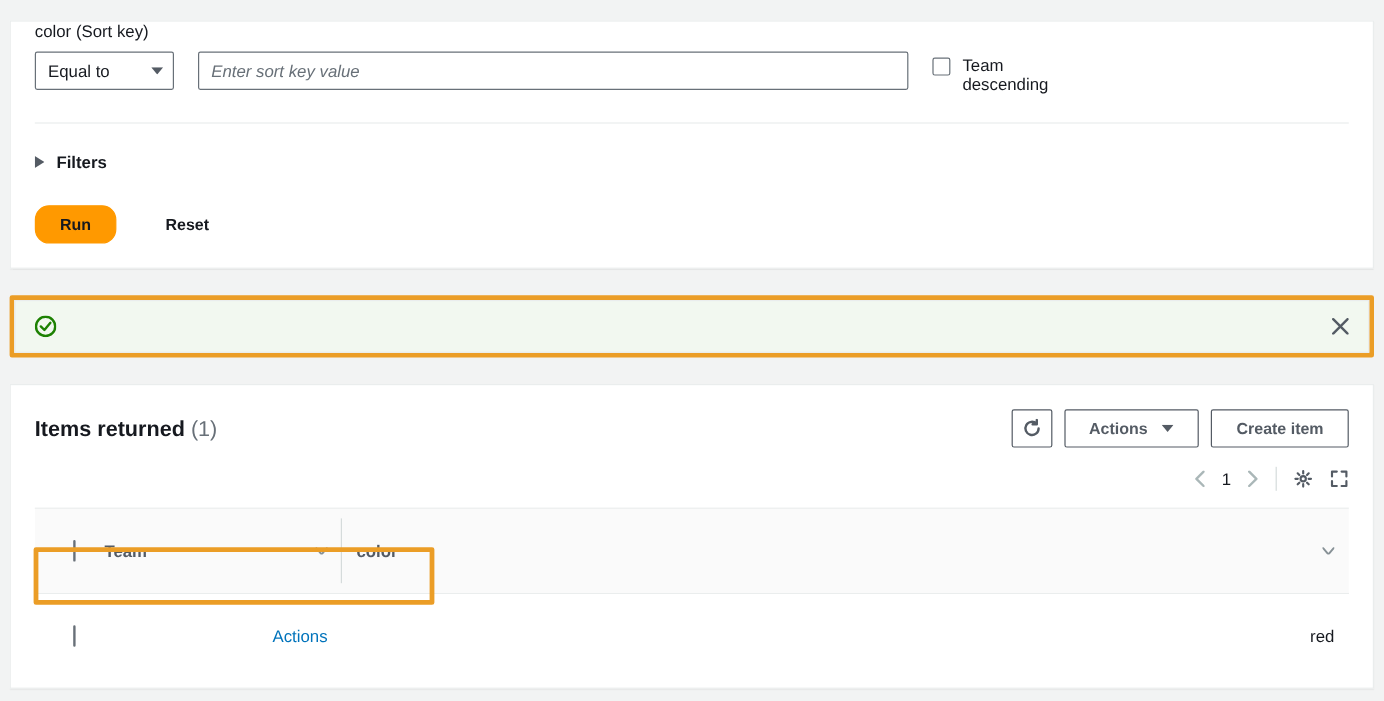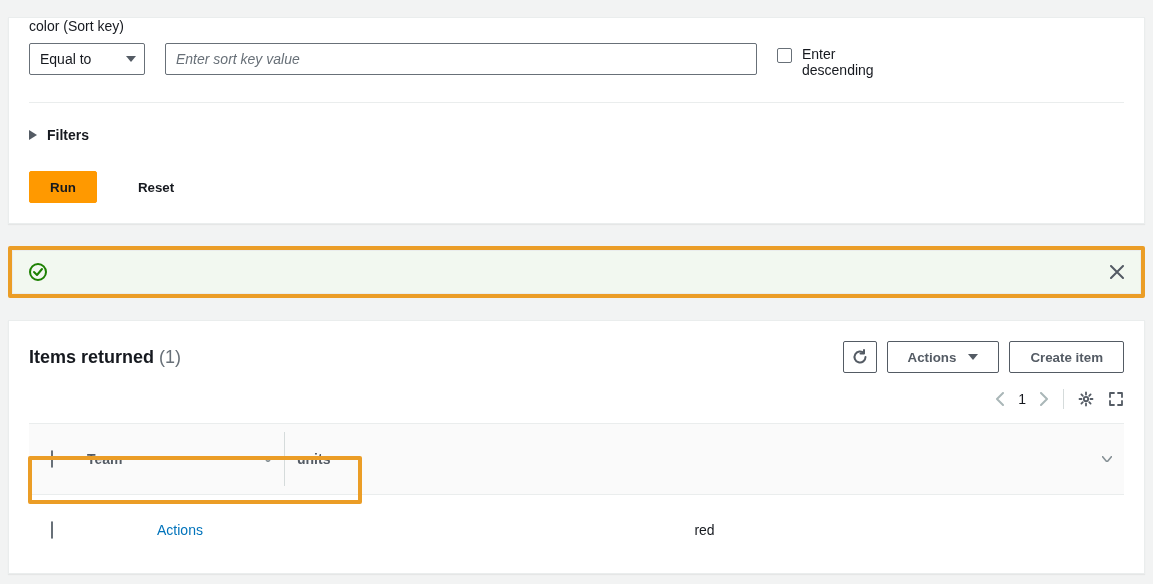--- a/index.html
+++ b/index.html
@@ -54,21 +54,21 @@
     padding: 0 20px;
     border-radius: 2px;
     border: 1px solid transparent;
     font-weight: 700;
     cursor: pointer;
     display: inline-flex;
     align-items: center;
     gap: 8px;
     background: #fff;
   }
-  .btn-primary { background: #ff9900; color: #16191f; border-color: #ff9900; }
+  .btn-primary { background: #ff9900; color: #16191f; border-color: #ff9900; border-radius: 12px; }
   .btn-link { background: transparent; color: #16191f; }
   .btn-outline { border: 1px solid #545b64; color: #545b64; background: #fff; }
   .btn-outline .caret { margin-left: 4px; }
   .btn-icon { width: 34px; padding: 0; justify-content: center; }
 
   .alert-wrap { margin: 22px 8px; border: 4px solid #eb9d26; border-radius: 2px; }
   .alert {
     background: #f2f8f0;
     border: 1px solid #eaeded;
     display: flex;
@@ -85,21 +85,21 @@
   .count { color: #687078; font-weight: 400; }
   .header-actions { margin-left: auto; display: flex; gap: 10px; }
 
   .pager-row { display: flex; justify-content: flex-end; align-items: center; gap: 14px; margin-top: 16px; color: #687078; }
   .pager-row .sep { width: 1px; height: 20px; background: #d5dbdb; }
   .pager-btn { cursor: pointer; color: #aab7b8; display: inline-flex; }
   .pager-num { color: #16191f; font-weight: 400; }
 
   table.data { width: 100%; border-collapse: collapse; margin-top: 14px; }
   table.data th, table.data td {
-    text-align: center;
+    text-align: right;
     padding: 27px 12px;
     font-size: 14px;
   }
   table.data thead th {
     background: #fafafa;
     border-top: 1px solid #eaeded;
     border-bottom: 1px solid #eaeded;
     font-weight: 700;
     color: #545b64;
     position: relative;
@@ -128,21 +128,21 @@
         <span>Equal to</span>
         <span>
           <svg width="10" height="6" viewBox="0 0 10 6">
               <path d="M0 0 L5 6 L10 0 Z" fill="#545b64"></path>
             </svg>
         </span>
       </div>
       <input class="text-input" type="text" placeholder="Enter sort key value" style="">
       <div class="checkbox-row">
         <span class="checkbox"></span>
-        <span style="max-width:90px;">Enter descending</span>
+        <span style="max-width:90px;">Team descending</span>
       </div>
     </div>
   </div>
 
   <hr class="div">
 
   <div class="expander">
     <span>
       <svg width="8" height="10" viewBox="0 0 8 10">
           <path d="M0 0 L8 5 L0 10 Z" fill="#545b64"></path>
@@ -244,21 +244,21 @@
             <span class="sort-caret">
               <svg width="10" height="6" viewBox="0 0 10 6">
                   <path d="M0 0 L5 6 L10 0" fill="none" stroke="#879196" stroke-width="1.6"></path>
                 </svg>
             </span>
           </div>
           <span class="th-divider"></span>
         </th>
         <th>
           <div class="th-inner">
-            <span>units</span>
+            <span>color</span>
             <span class="sort-caret">
               <svg width="10" height="6" viewBox="0 0 10 6">
                   <path d="M0 0 L5 6 L10 0" fill="none" stroke="#879196" stroke-width="1.6"></path>
                 </svg>
             </span>
           </div>
         </th>
       </tr>
     </thead>
     <tbody>

